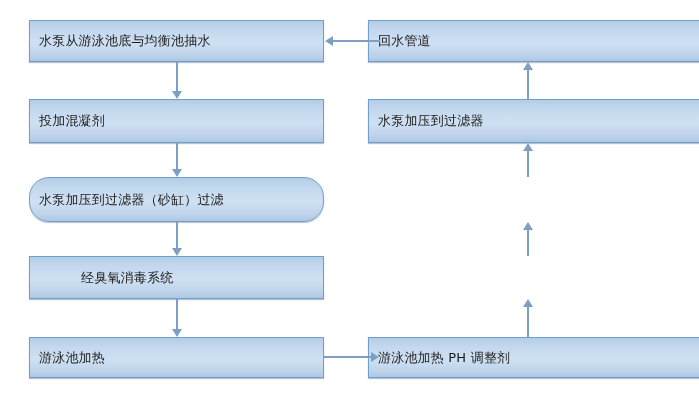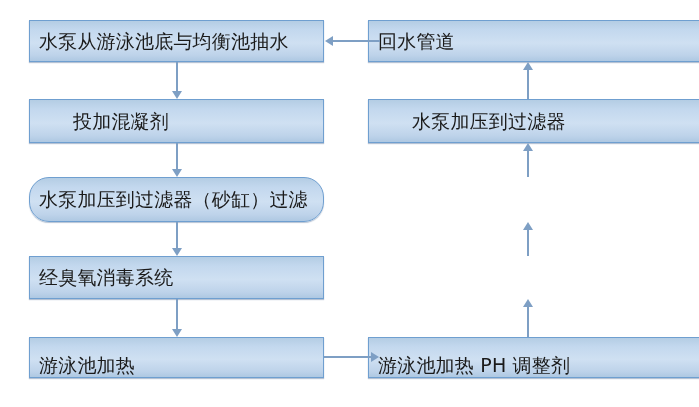--- a/index.html
+++ b/index.html
@@ -24,38 +24,38 @@
     background: linear-gradient(to bottom,
         #b4cde4 0%,
         #c3d8ee 22%,
         #cfe0f2 55%,
         #bed3ea 85%,
         #aec8e2 100%);
     box-shadow: 0 1px 1px rgba(90,120,160,0.45);
     display: flex;
     align-items: center;
     color: #1a1a1a;
-    font-size: 19px;
+    font-size: 13px;
     line-height: 1.2;
     letter-spacing: 0.2px;
     white-space: nowrap;
   }
   .node .label {
     padding-left: 9px;
     padding-right: 6px;
   }
   
   .col-left  { left: 29px;  width: 295px; }
   .col-right { left: 368px; width: 332px; }
 
   .row1 { top: 20px;  height: 42px; }
-  .row2 { top: 99px;  height: 44px; padding-left: 34px; }
+  .row2 { top: 99px;  height: 44px; }
   .row3 { top: 177px; height: 45px; border-radius: 20px; }
-  .row4 { top: 256px; height: 43px; }
-  .row5 { top: 337px; height: 41px; align-items: flex-end; }
+  .row4 { top: 256px; height: 43px; padding-left: 42px; }
+  .row5 { top: 337px; height: 41px; }
 
   
   .conn {
     position: absolute;
   }
   .v-line {
     width: 2px;
     background: #7e9fc4;
   }
   .h-line {

